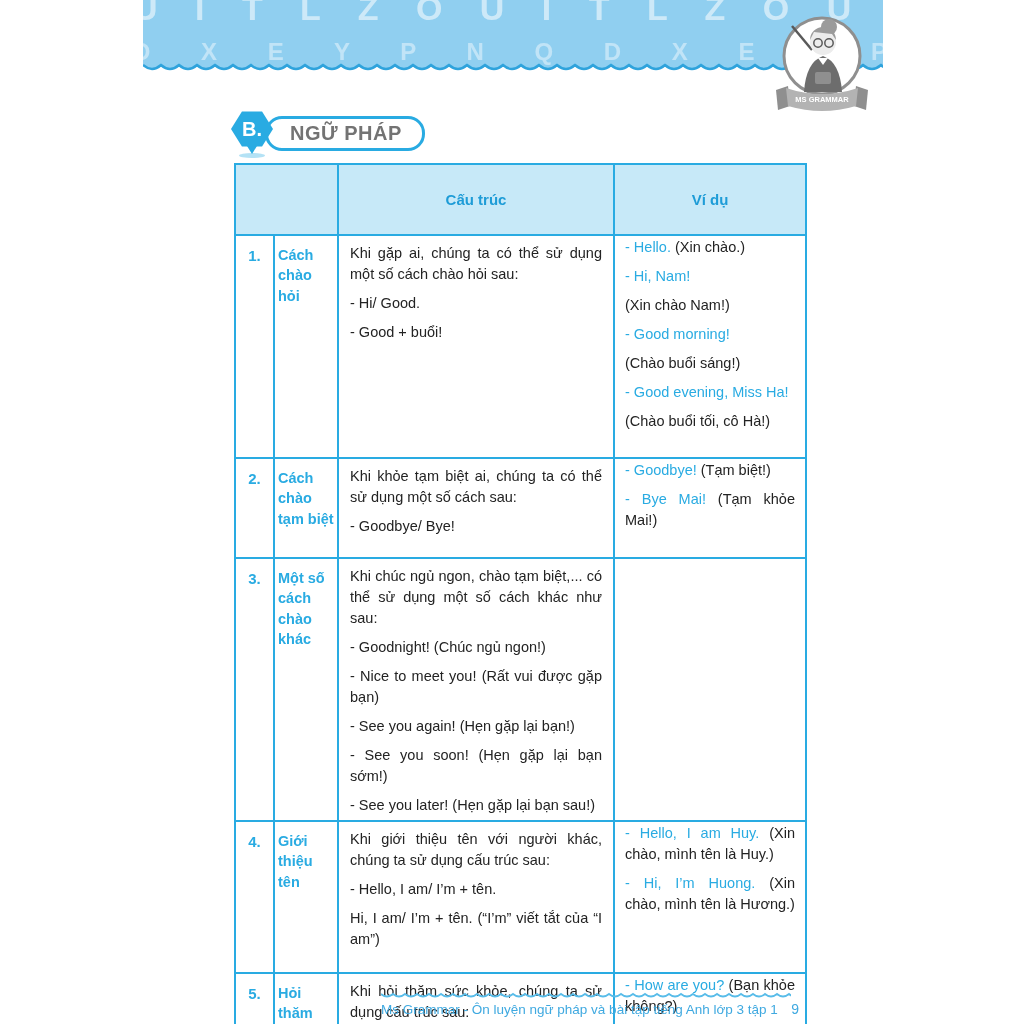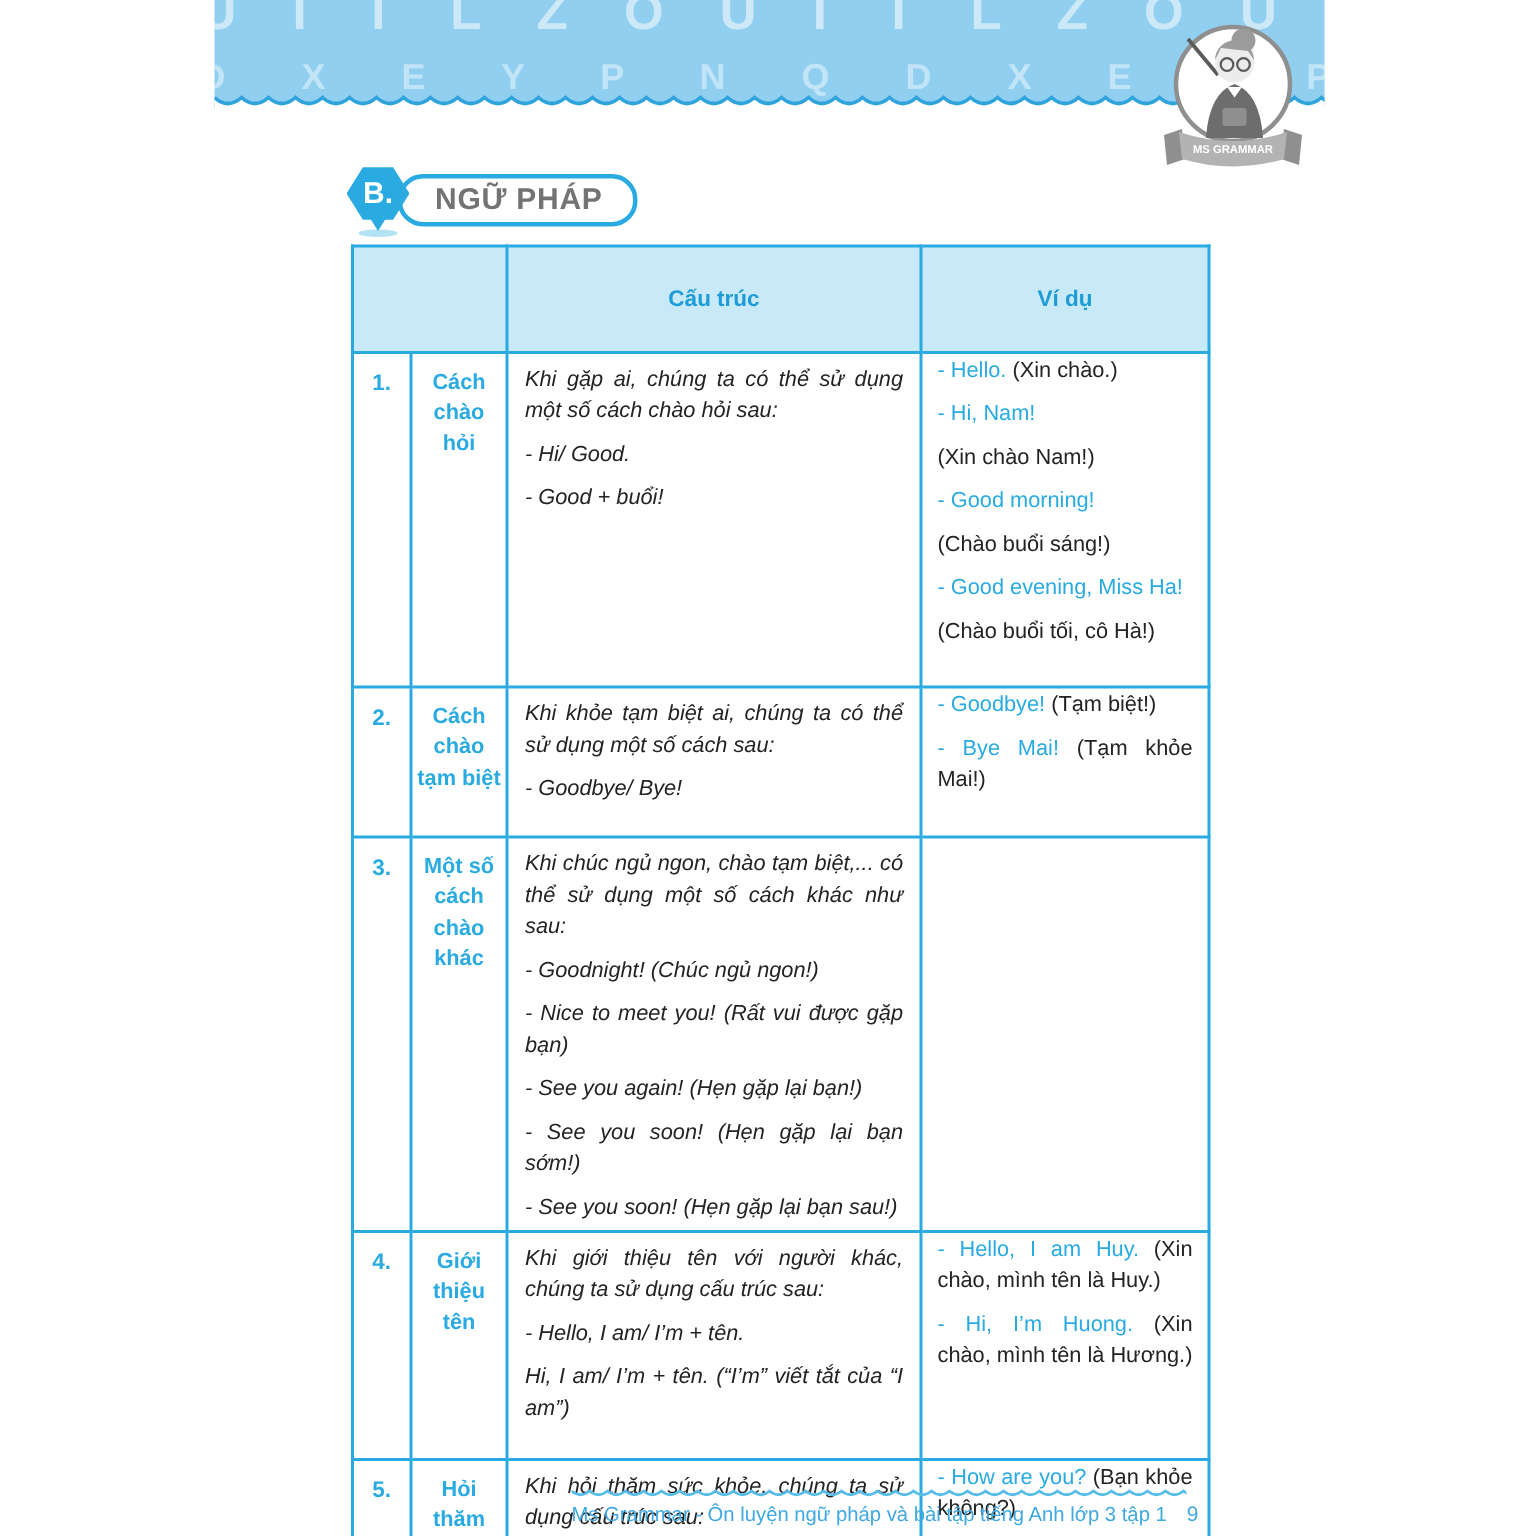--- a/index.html
+++ b/index.html
@@ -54,22 +54,22 @@
   .gram col.c-topic{width:64px;}
   .gram col.c-struct{width:276px;}
   .gram col.c-ex{width:192px;}
   .gram th,.gram td{border:2px solid #29abe2;vertical-align:top;}
   .gram thead th{
     background:#c7e9f8;height:33px;vertical-align:middle;text-align:center;
     color:#1e9cd7;font-size:15px;font-weight:700;padding:18px;
   }
   .gram td{font-size:14.5px;color:#232323;line-height:1.45;}
   .gram td.num{text-align:center;color:#29abe2;font-weight:700;padding-top:9px;font-size:15px;}
-  .gram td.topic{text-align:center;color:#29abe2;font-weight:700;padding:9px 3px 0;font-size:14.5px;line-height:1.4;border-radius:16px;}
-  .gram td.structure{padding:7px 11px 4px;text-align:justify;font-style:italic;}
+  .gram td.topic{color:#29abe2;font-weight:700;padding:9px 3px 0;font-size:14.5px;line-height:1.4;border-radius:16px;}
+  .gram td.structure{padding:7px 11px 4px;text-align:justify;}
   .gram td.example{padding:1px 10px 4px;text-align:justify;}
   .gram td p{margin:0 0 8px;}
   .gram td p:last-child{margin-bottom:0;}
   .seg-blue{color:#29abe2;}
   .seg-dark{color:#232323;}
   
   .footer{position:absolute;left:381px;top:990px;width:422px;}
   .footer svg{display:block;margin-bottom:3px;}
   .footer-line{display:flex;justify-content:space-between;align-items:center;}
   .footer-text{color:#3fa9e0;font-size:13.5px;font-weight:500;}
@@ -165,21 +165,21 @@
       </tr>
       <tr>
         <td class="num" style="height: 205px;">3.</td>
         <td class="topic">Một số cách chào khác</td>
         <td class="structure">
           <p><span class="seg-dark">Khi chúc ngủ ngon, chào tạm biệt,... có thể sử dụng một số cách khác như sau:</span></p>
           <p><span class="seg-dark">- Goodnight! (Chúc ngủ ngon!)</span></p>
           <p><span class="seg-dark">- Nice to meet you! (Rất vui được gặp bạn)</span></p>
           <p><span class="seg-dark">- See you again! (Hẹn gặp lại bạn!)</span></p>
           <p><span class="seg-dark">- See you soon! (Hẹn gặp lại bạn sớm!)</span></p>
-          <p><span class="seg-dark">- See you soon! (Hẹn gặp lại bạn sau!)</span></p>
+          <p><span class="seg-dark">- See you later! (Hẹn gặp lại bạn sau!)</span></p>
         </td>
         <td class="example"></td>
       </tr>
       <tr>
         <td class="num" style="height: 140px;">4.</td>
         <td class="topic">Giới thiệu tên</td>
         <td class="structure">
           <p><span class="seg-dark">Khi giới thiệu tên với người khác, chúng ta sử dụng cấu trúc sau:</span></p>
           <p><span class="seg-dark">- Hello, I am/ I’m + tên.</span></p>
           <p><span class="seg-dark">Hi, I am/ I’m + tên. (“I’m” viết tắt của “I am”)</span></p>

